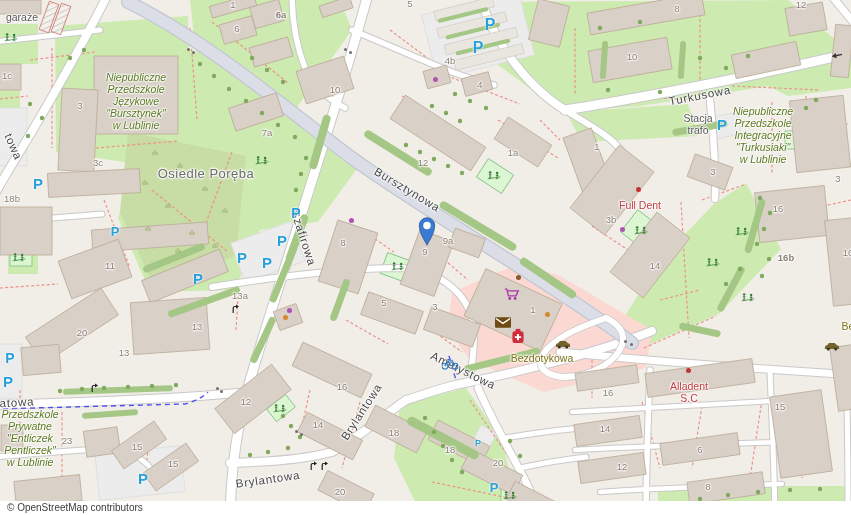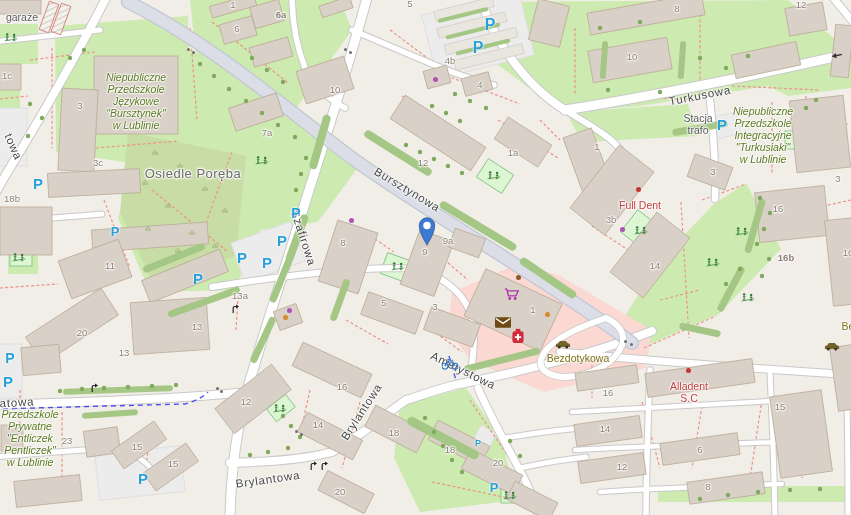--- a/index.html
+++ b/index.html
@@ -3,21 +3,21 @@
 <meta charset="utf-8">
 <style>
   html,body{margin:0;padding:0;background:#888;}
   #map{position:relative;width:851px;height:515px;overflow:hidden;background:#f1eee8;
        font-family:"Liberation Sans","DejaVu Sans",sans-serif;cursor:grab;}
   #basemap{position:absolute;left:0;top:0;z-index:0;}
   .lbl{position:absolute;white-space:nowrap;z-index:2;pointer-events:none;line-height:1.15;text-align:center;
        text-shadow:0 0 2px #fff,0 0 2px #fff,0 0 3px #fff,0 1px 2px #fff,0 -1px 2px #fff;}
   .street{font-size:11.5px;color:#474747;letter-spacing:.8px;}
   .hn{font-size:9.5px;color:#8b7f72;letter-spacing:0;}
-  .place{font-size:13px;color:#6b6b6b;letter-spacing:.5px;}
+  .place{font-size:13px;color:#6b6b6b;letter-spacing:.5px;margin-left:13px;}
   .edu{font-size:10.5px;font-style:italic;color:#5a7a1e;}
   .health{font-size:10.5px;color:#c23c3c;}
   .amenity{font-size:10.5px;color:#7d7116;}
   .gray2{font-size:10.5px;color:#595959;}
   .pIcon{position:absolute;z-index:2;color:#2aa0da;font-weight:bold;pointer-events:none;
          text-shadow:0 0 2px #fff,0 0 2px #fff;}
   .ico{position:absolute;z-index:2;pointer-events:none;}
   .dot{position:absolute;z-index:2;border-radius:50%;pointer-events:none;}
   #marker{position:absolute;z-index:3;width:22px;height:31px;}
   #attrib{position:absolute;left:0;right:0;bottom:0;height:14px;background:#ffffff;z-index:5;
@@ -345,20 +345,23 @@
     </defs>
   </svg>
 
   <div id="marker" style="left: 416px; top: 215px;">
     <svg width="22" height="31" viewBox="0 0 28 40">
       <path d="M14,39 C13,36 4,24 4,13.5 A10,10 0 0 1 24,13.5 C24,24 15,36 14,39 Z" fill="#3b7ad1" stroke="#2a579b" stroke-width="1"></path>
       <circle cx="14" cy="13.5" r="4.8" fill="#ffffff"></circle>
     </svg>
   </div>
 
+  <div id="attrib">
+    <span>© OpenStreetMap contributors</span>
+  </div>
 <div class="lbl street" style="left: 303px; top: 238px; transform: translate(-50%, -50%) rotate(72deg);">
       <div>Szafirowa</div>
     </div>
     <div class="lbl street" style="left: 407px; top: 190px; transform: translate(-50%, -50%) rotate(31deg);">
       <div>Bursztynowa</div>
     </div>
     <div class="lbl street" style="left: 700px; top: 96px; transform: translate(-50%, -50%) rotate(-11deg);">
       <div>Turkusowa</div>
     </div>
     <div class="lbl street" style="left: 463px; top: 371px; transform: translate(-50%, -50%) rotate(26deg);">
@@ -400,21 +403,21 @@
       <div>Pentliczek"</div>
       <div>w Lublinie</div>
     </div>
     <div class="lbl health" style="left: 640px; top: 205px; transform: translate(-50%, -50%);">
       <div>Full Dent</div>
     </div>
     <div class="lbl health" style="left: 689px; top: 392px; transform: translate(-50%, -50%);">
       <div>Alladent</div>
       <div>S.C</div>
     </div>
-    <div class="lbl amenity" style="left: 578px; top: 358px; transform: translate(-50%, -50%);">
+    <div class="lbl amenity" style="left: 542px; top: 358px; transform: translate(-50%, -50%);">
       <div>Bezdotykowa</div>
     </div>
     <div class="lbl gray2" style="left: 22px; top: 17px; transform: translate(-50%, -50%);">
       <div>garaże</div>
     </div>
     <div class="lbl gray2" style="left: 698px; top: 124px; transform: translate(-50%, -50%);">
       <div>Stacja</div>
       <div>trafo</div>
     </div>
     <div class="lbl amenity" style="left: 848px; top: 326px; transform: translate(-50%, -50%);">

